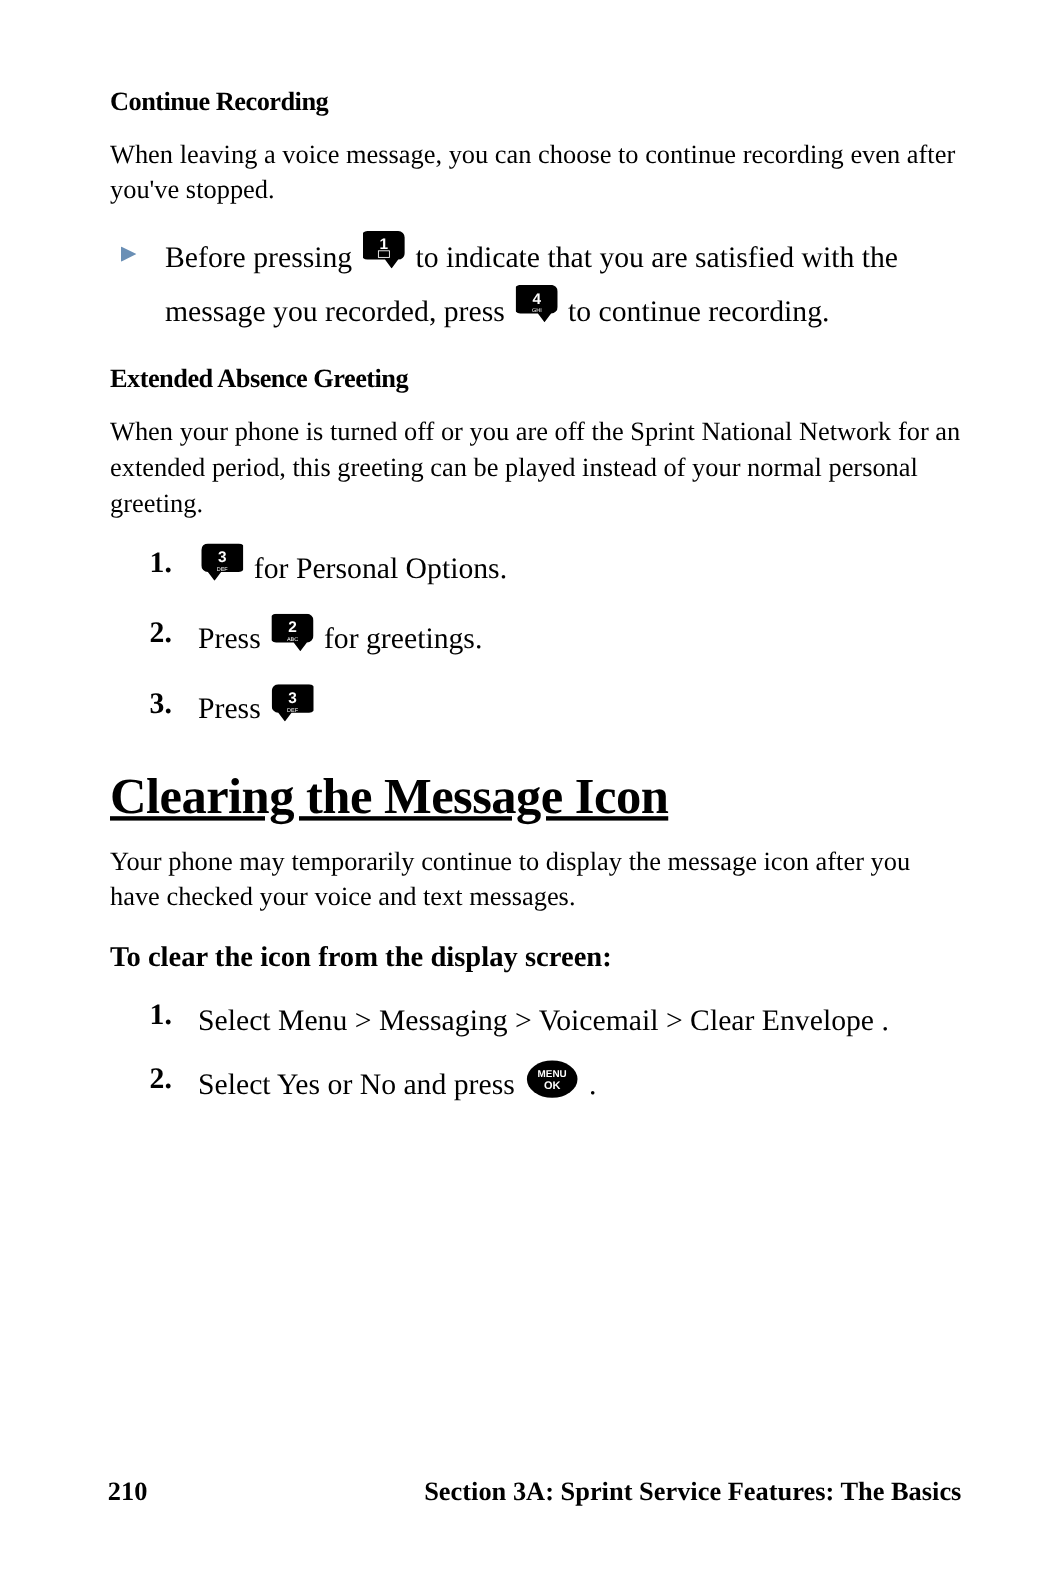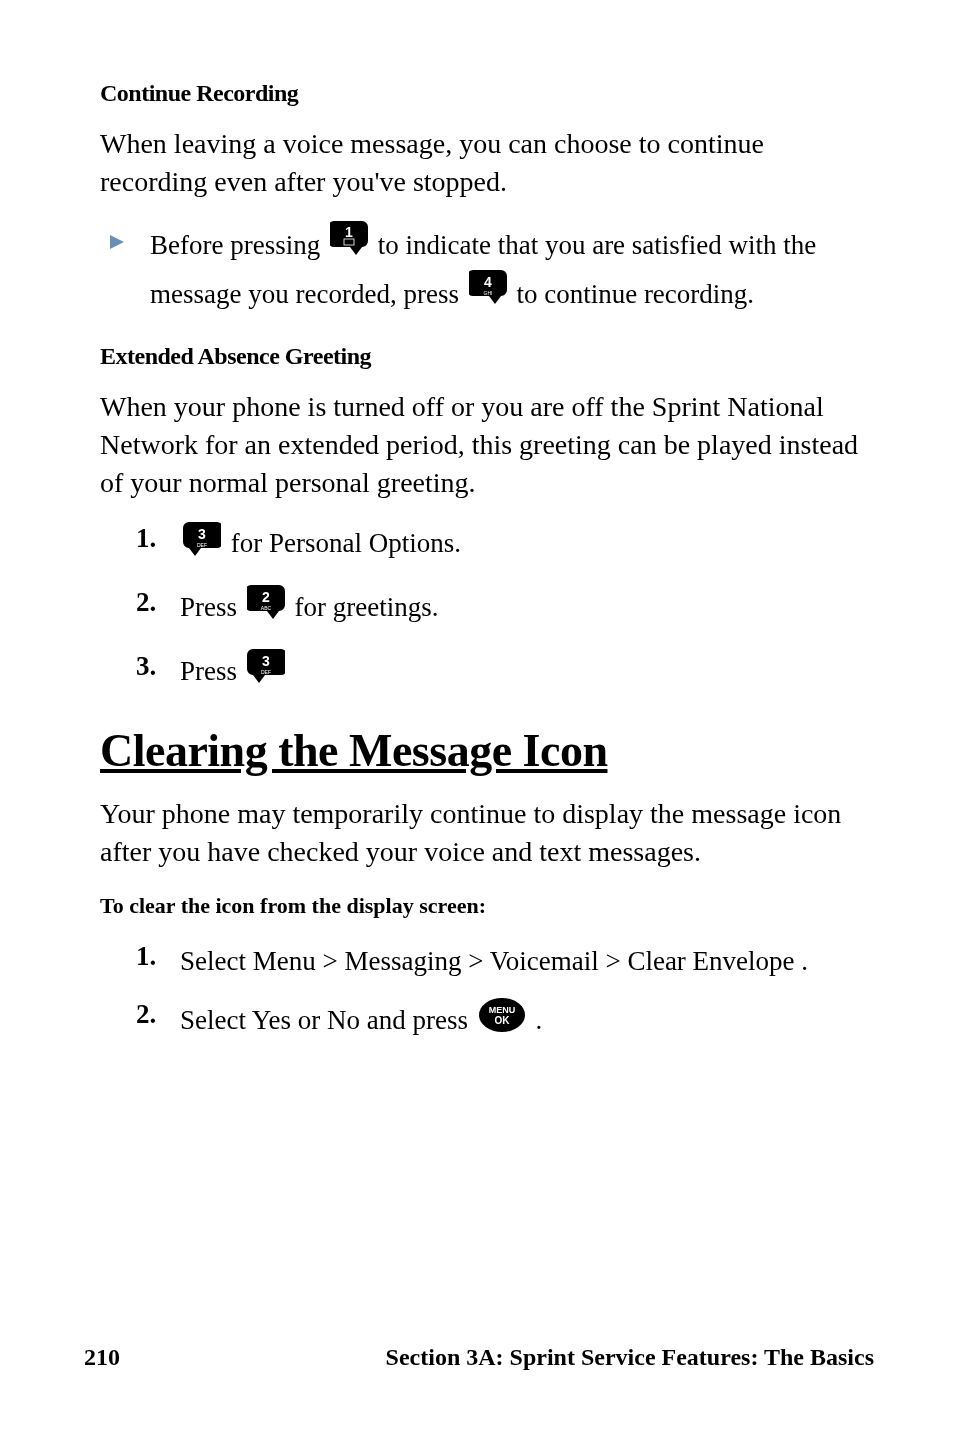--- a/index.html
+++ b/index.html
@@ -16,21 +16,21 @@
       padding: 80px 80px 60px 100px;
       position: relative;
     }
     .heading-3 {
       font-size: 24px;
       font-weight: bold;
       margin-bottom: 18px;
       letter-spacing: -0.5px;
     }
     .body-text {
-      font-size: 28px;
+      font-size: 24px;
       line-height: 1.35;
       margin-bottom: 22px;
     }
     .bullet-row {
       display: flex;
       align-items: flex-start;
       margin-bottom: 22px;
       padding-left: 10px;
     }
     .bullet-triangle {
@@ -64,28 +64,28 @@
     }
     .heading-2 {
       font-size: 46px;
       font-weight: bold;
       margin-top: 28px;
       margin-bottom: 18px;
       letter-spacing: -0.5px;
       text-decoration: underline;
     }
     .bold-para {
-      font-size: 22px;
+      font-size: 26px;
       font-weight: bold;
       margin-bottom: 22px;
     }
     .footer {
       position: absolute;
       bottom: 60px;
-      left: 84px;
+      left: 98px;
       right: 80px;
       display: flex;
       justify-content: space-between;
       font-size: 24px;
       font-weight: bold;
     }
     .key-icon {
       display: inline-block;
       vertical-align: middle;
       margin: 0 3px;

